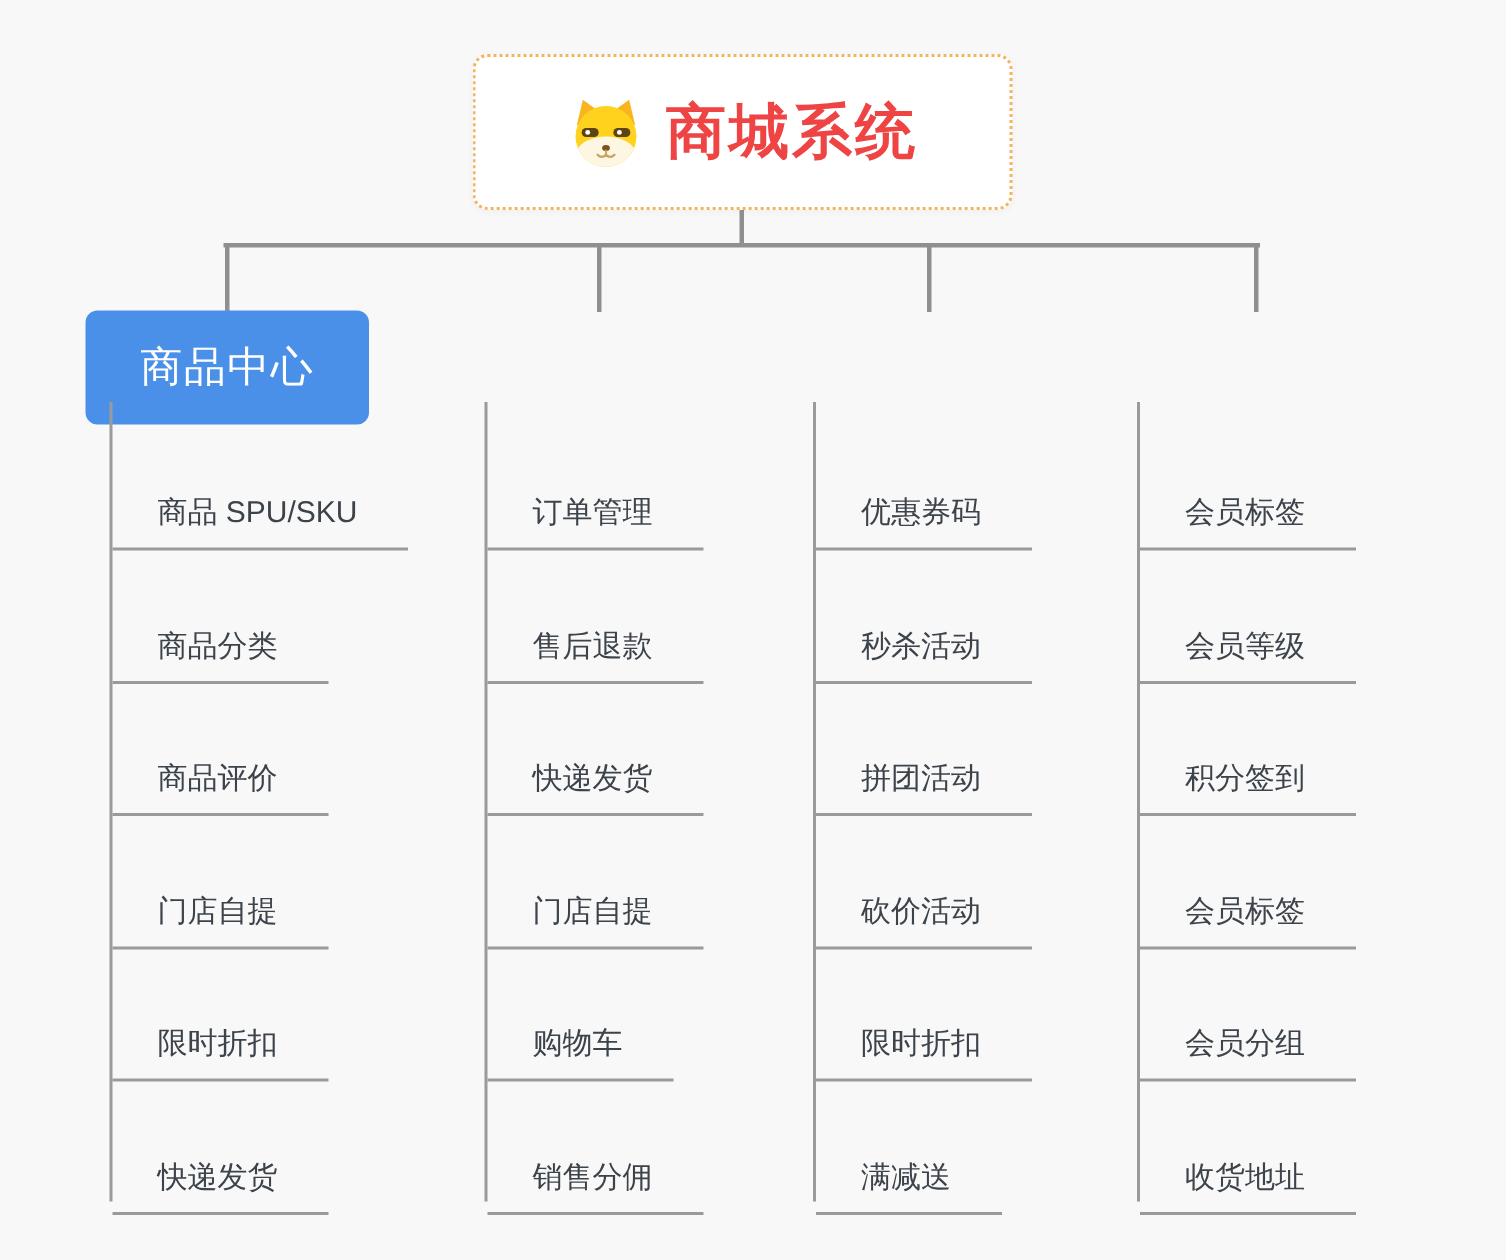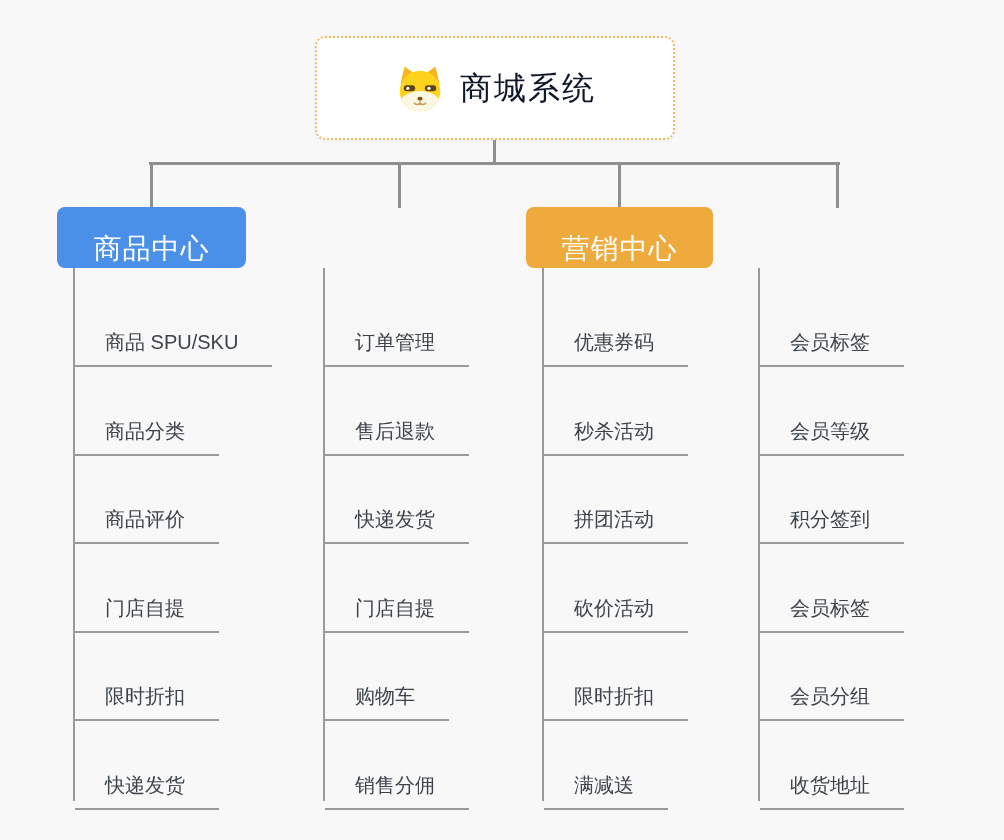--- a/index.html
+++ b/index.html
@@ -16,41 +16,42 @@
     position:absolute;left:315px;top:36px;width:360px;height:104px;
     background:#ffffff;
     border:2px dotted #f3b45e;
     border-radius:10px;
     box-sizing:border-box;
     display:flex;align-items:center;justify-content:center;gap:14px;
     box-shadow:0 1px 4px rgba(0,0,0,0.04);
     cursor:pointer;
   }
   .root-title{
-    font-size:32px;line-height:1;
-    color:#0f172a;
+    font-size:40px;line-height:1;
+    color:#ef4444;
     letter-spacing:2px;
     white-space:nowrap;
+    font-weight:bold;
   }
   .root-icon{width:52px;height:49px;display:block;}
 
   
   .conn{position:absolute;background:#8f8f8f;}
   .conn-stem   {left:493px;top:140px;width:3px;height:23px;}
   .conn-hbar   {left:149px;top:162px;width:691px;height:3px;}
   .conn-drop-0 {left:150px;top:162px;width:3px;height:46px;}
   .conn-drop-1 {left:398px;top:162px;width:3px;height:46px;}
   .conn-drop-2 {left:618px;top:162px;width:3px;height:46px;}
   .conn-drop-3 {left:836px;top:162px;width:3px;height:46px;}
 
   
   .branch-header{
-    position:absolute;top:207px;height:61px;
+    position:absolute;top:207px;height:76px;
     border-radius:8px;
-    display:flex;align-items:flex-end;justify-content:center;
+    display:flex;align-items:center;justify-content:center;
     color:#ffffff;font-size:28px;letter-spacing:1px;
     white-space:nowrap;
     cursor:pointer;
     box-sizing:border-box;
   }
   .bh-0{left:57px; width:189px;}
   .bh-1{left:308px;width:184px;}
   .bh-2{left:526px;width:187px;}
   .bh-3{left:745px;width:186px;}
 
@@ -112,23 +113,20 @@
   <div class="conn conn-stem"></div>
   <div class="conn conn-hbar"></div>
   <div class="conn conn-drop-0"></div>
   <div class="conn conn-drop-1"></div>
   <div class="conn conn-drop-2"></div>
   <div class="conn conn-drop-3"></div>
 
   <div class="branch-header bh-0" style="background: rgb(74, 144, 232);">
     <span>商品中心</span>
   </div>
-  <div class="branch-header bh-2" style="background: rgb(238, 170, 60);">
-    <span>营销中心</span>
-  </div>
 
   <div class="branch-col bc-0">
     <div class="leaf">商品 SPU/SKU</div>
     <div class="leaf">商品分类</div>
     <div class="leaf">商品评价</div>
     <div class="leaf">门店自提</div>
     <div class="leaf">限时折扣</div>
     <div class="leaf">快递发货</div>
   </div>
 

